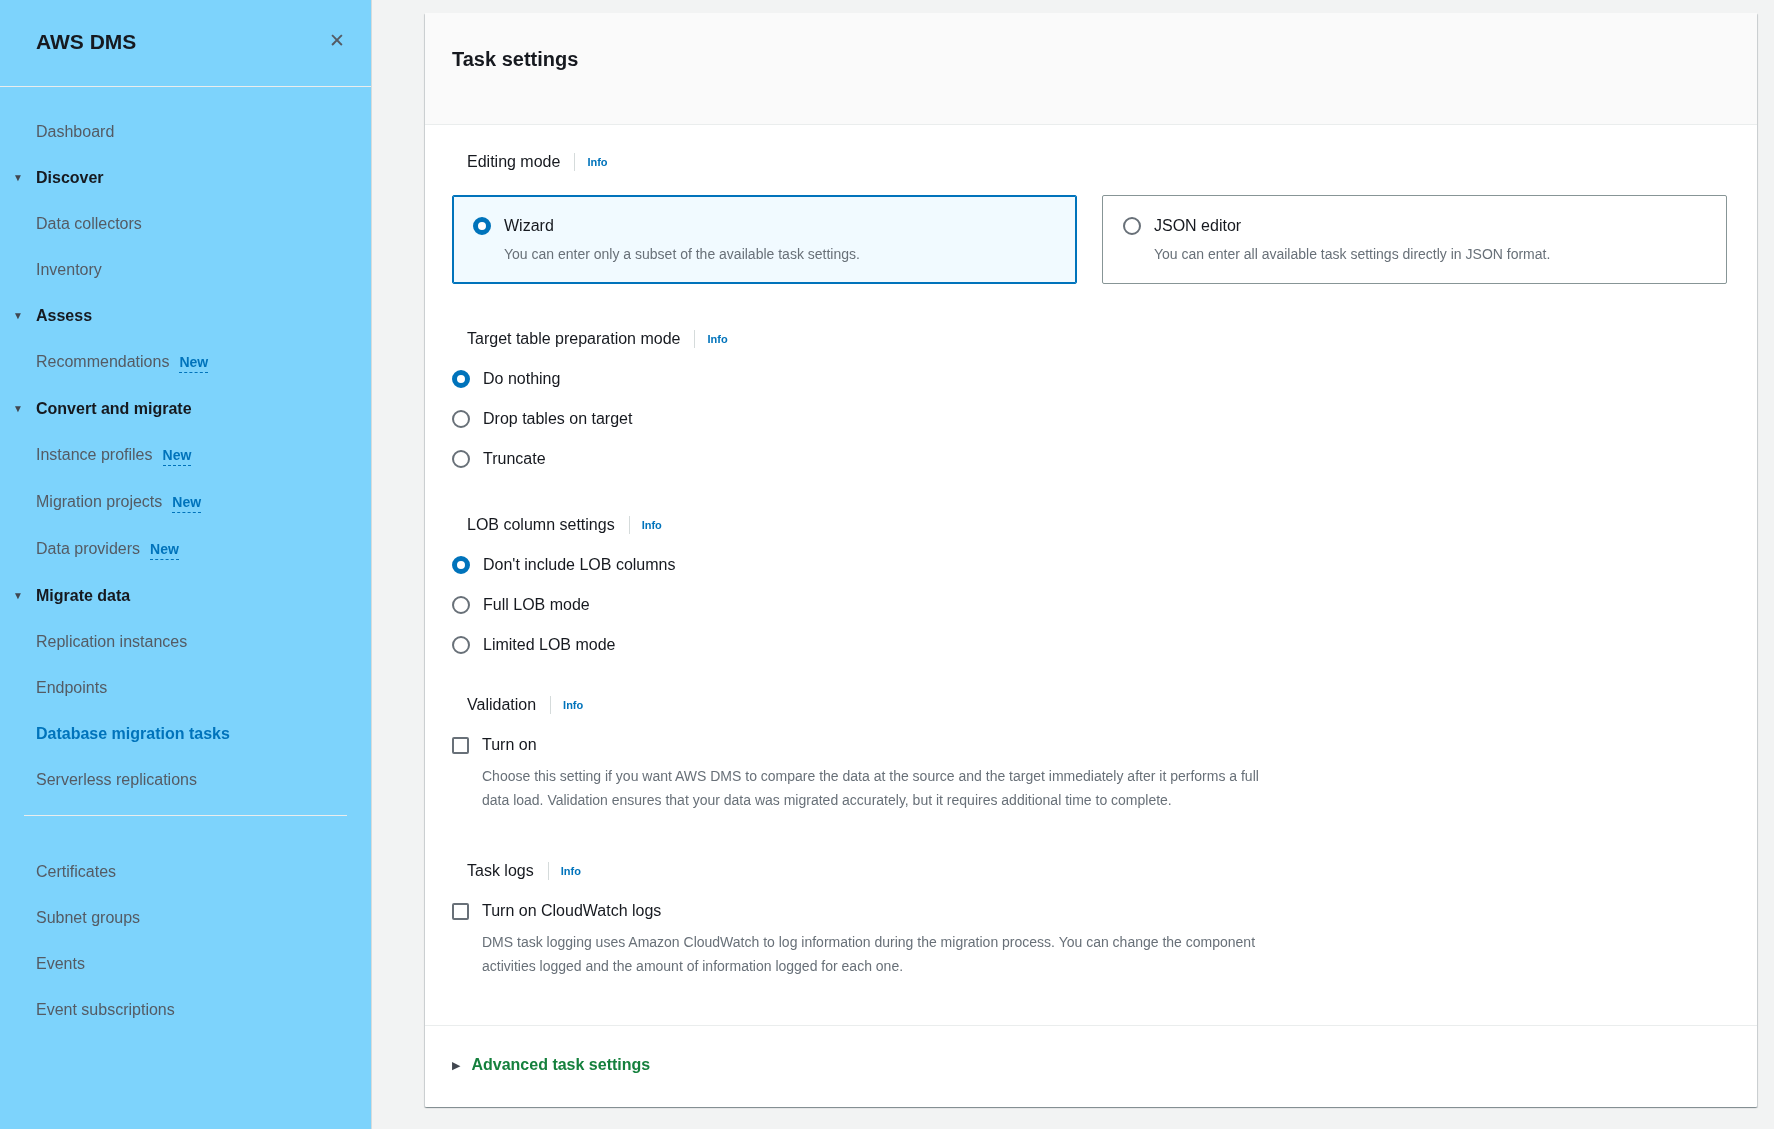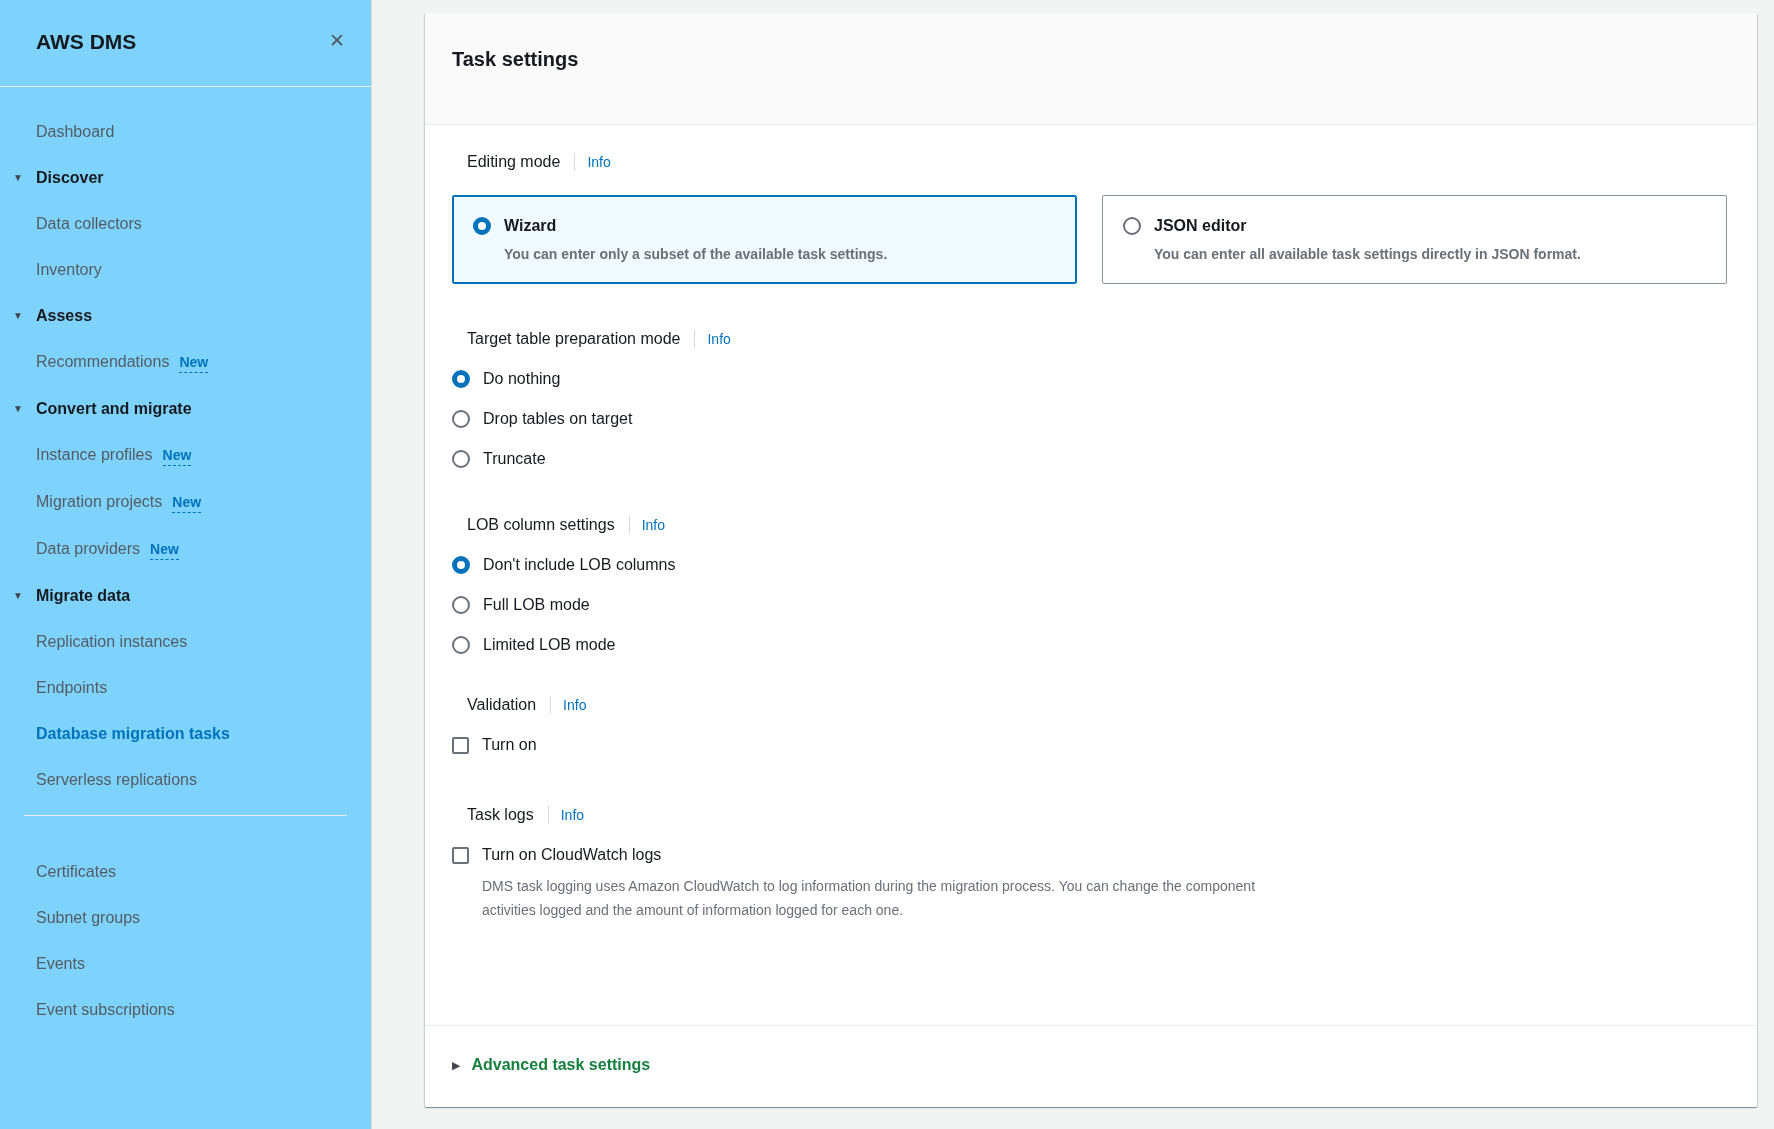--- a/index.html
+++ b/index.html
@@ -56,29 +56,29 @@
     background:#fafafa; border-bottom:1px solid #eaeded;
     padding:34px 30px 53px 27px; flex:none;
   }
   .card-title { font-size:20px; font-weight:700; line-height:24px; color:#16191f; }
   .card-body { flex:1; padding:26px 30px 20px 27px; }
 
   .group-label { display:flex; align-items:center; }
   .group-label .label-text { font-size:16px; line-height:22px; color:#16191f;margin-left:15px; }
   .label-sep { width:1px; height:18px; background:#d5dbdb; margin:0 12px 0 14px; }
   .info-link {
-    color:#0073bb; font-weight:400; font-size:14px; text-decoration:none; cursor:pointer;
+    color:#0073bb; font-weight:700; font-size:11px; text-decoration:none; cursor:pointer;
   }
   .group { margin-top:44px; }
 
   
   .tiles { display:flex; gap:25px; margin-top:22px; }
   .tile {
     flex:1; background:#fff; border:1px solid #879596; border-radius:2px;
-    padding:18px 20px; cursor:pointer;font-weight:bold;
+    padding:18px 20px; cursor:pointer;
   }
   .tile.checked { background:#f1faff; border:1px solid #0073bb; box-shadow:inset 0 0 0 1px #0073bb; }
   .tile-head { display:flex; align-items:center; gap:13px; }
   .tile-label { line-height:24px; color:#16191f; }
   .tile-desc {
     margin:6px 0 0 31px; font-size:14px; line-height:21px; color:#687078; max-width:440px;
   }
 
   
   .radio, .checkbox { flex:none; background:#fff; }
@@ -235,20 +235,21 @@
       <div class="group" style="margin-top:38px">
         <div class="group-label">
           <span class="label-text">Validation</span>
           <span class="label-sep"></span>
           <a class="info-link">Info</a>
         </div>
         <div class="choice-row">
           <span class="checkbox"></span>
           <span class="choice-label">Turn on</span>
         </div>
+        <div class="field-desc">Choose this setting if you want AWS DMS to compare the data at the source and the target immediately after it performs a full data load. Validation ensures that your data was migrated accurately, but it requires additional time to complete.</div>
       </div>
 
       <div class="group" style="margin-top:48px">
         <div class="group-label">
           <span class="label-text">Task logs</span>
           <span class="label-sep"></span>
           <a class="info-link">Info</a>
         </div>
         <div class="choice-row">
           <span class="checkbox"></span>

